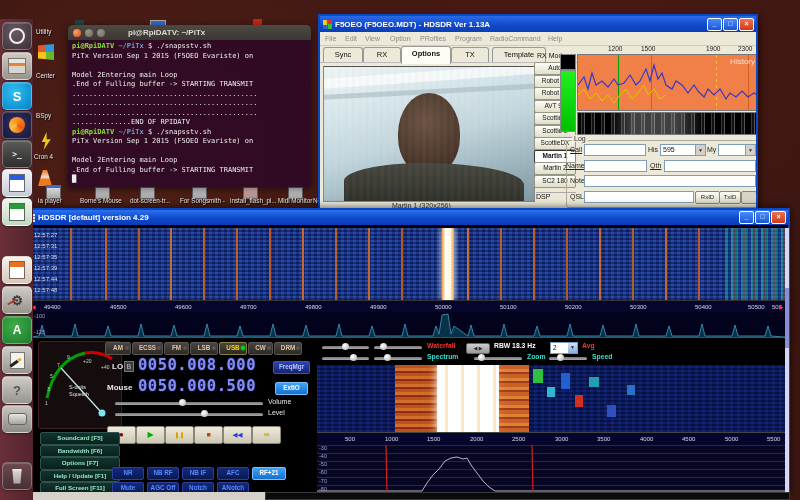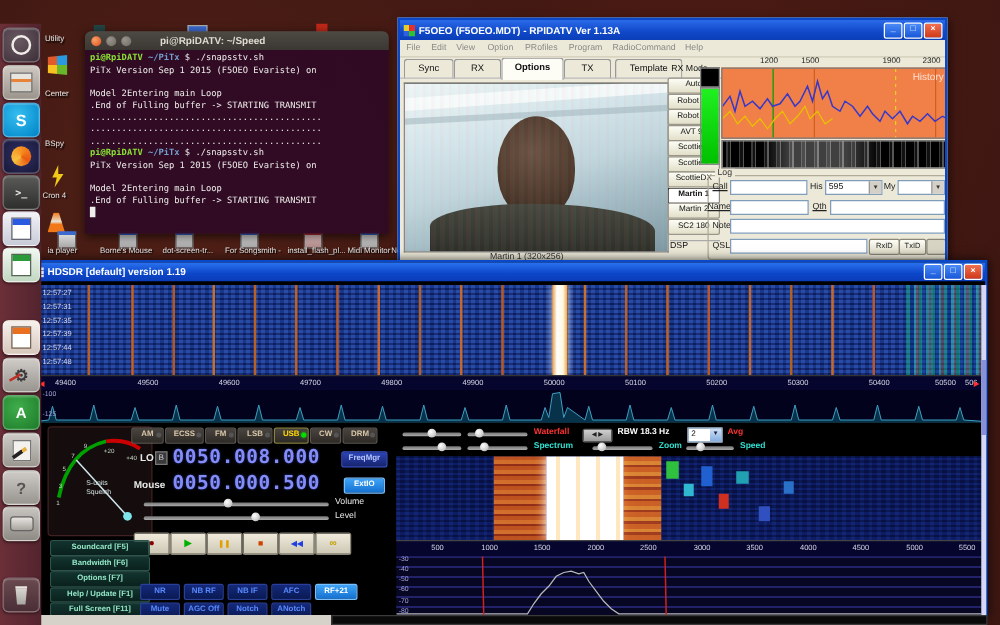--- a/index.html
+++ b/index.html
@@ -79,44 +79,45 @@
   <div class="tsk" style="left:180px;top:197px;">For Songsmith -</div>
   <div class="tsk" style="left:230px;top:197px;">install_flash_pl...</div>
   <div class="tsk" style="left:278px;top:197px;">Midi Monitor</div>
   <div class="tsk" style="left:313px;top:197px;">Nec</div>
 
   <div class="abs term">
     <div class="termbar">
       <div class="abs" style="left:5px;top:4px;width:8px;height:8px;border-radius:50%;background:radial-gradient(circle at 35% 35%,#f8a068,#df4b16);"></div>
       <div class="abs" style="left:17px;top:4px;width:8px;height:8px;border-radius:50%;background:radial-gradient(circle at 35% 35%,#9a958c,#6d6860);"></div>
       <div class="abs" style="left:29px;top:4px;width:8px;height:8px;border-radius:50%;background:radial-gradient(circle at 35% 35%,#9a958c,#6d6860);"></div>
-      <div class="t" style="left:60px;top:3px;font-size:8px;font-weight:bold;">pi@RpiDATV: ~/Speed</div>
+      <div class="t" style="left:60px;top:3px;font-size:8px;font-weight:bold;">pi@RpiDATV: ~/PiTx</div>
     </div>
     <div class="termbody">
       <div><span style="color:#8ae234;font-weight:bold;">pi@RpiDATV</span> <span style="color:#729fcf;font-weight:bold;">~/PiTx</span> <span>$</span> <span>./snapsstv.sh</span></div>
       <div>PiTx Version Sep  1 2015 (F5OEO Evariste) on</div>
       <div>&nbsp;</div>
       <div> Model 2Entering main Loop</div>
       <div>.End of Fulling buffer -&gt; STARTING TRANSMIT</div>
       <div>............................................</div>
       <div>............................................</div>
       <div>............................................</div>
+      <div>..............END OF RPIDATV</div>
       <div><span style="color:#8ae234;font-weight:bold;">pi@RpiDATV</span> <span style="color:#729fcf;font-weight:bold;">~/PiTx</span> <span>$</span> <span>./snapsstv.sh</span></div>
       <div>PiTx Version Sep  1 2015 (F5OEO Evariste) on</div>
       <div>&nbsp;</div>
       <div> Model 2Entering main Loop</div>
       <div>.End of Fulling buffer -&gt; STARTING TRANSMIT</div>
       <div style="color:#eeeeec;">█</div>
     </div>
   </div>
 
   <div class="abs xpwin" style="left:318px;top:14px;width:440px;height:196px;box-sizing:border-box;overflow:hidden;">
     <div class="xptitle">
       <div style="width:9px;height:9px;margin-right:3px;background:conic-gradient(#e03030 0 25%,#30c030 0 50%,#3060e0 0 75%,#e0d030 0 100%);"></div>
-      <span>F5OEO (F5OEO.MDT) - RPIDATV Ver 1.13A</span>
+      <span>F5OEO (F5OEO.MDT) - HDSDR Ver 1.13A</span>
       <div style="position:absolute;right:2px;top:2px;display:flex;">
         <div class="xpbtn" style="background:linear-gradient(#4a8af8,#1858d8);">_</div>
         <div class="xpbtn" style="background:linear-gradient(#4a8af8,#1858d8);">□</div>
         <div class="xpbtn" style="background:linear-gradient(#f07050,#d03818);">×</div>
       </div>
     </div>
 
     <div class="abs" style="left:0;top:16px;width:436px;height:13px;background:#ece9d8;border-bottom:1px solid #d0ccb8;font-size:7px;color:#8a8a86;">
       <span class="t" style="left:5px;top:3px;">File</span>
       <span class="t" style="left:25px;top:3px;">Edit</span>
@@ -204,21 +205,21 @@
     <span class="logrow" style="left:250px;top:177px;">QSL</span>
     <div class="loginput" style="left:264px;top:175px;width:108px;"></div>
     <div class="xpsmbtn" style="left:375px;top:175px;width:23px;">RxID</div>
     <div class="xpsmbtn" style="left:399px;top:175px;width:20px;">TxID</div>
     <div class="xpsmbtn" style="left:421px;top:175px;width:14px;background:#d8d4c4;"></div>
   </div>
 
   <div class="abs hd">
     <div class="xptitle" style="height:15px;background:linear-gradient(180deg,#2a72f0,#0c46c8 60%,#0a3cb8);">
       <div style="width:10px;height:8px;margin-right:3px;background:repeating-linear-gradient(#dfe6ff 0 2px,#5a7ad0 2px 3px);"></div>
-      <span>HDSDR [default]  version 1.19</span>
+      <span>HDSDR [default]  version 4.29</span>
       <div style="position:absolute;right:2px;top:1px;display:flex;">
         <div class="xpbtn" style="background:linear-gradient(#4a8af8,#1858d8);">_</div>
         <div class="xpbtn" style="background:linear-gradient(#4a8af8,#1858d8);">□</div>
         <div class="xpbtn" style="background:linear-gradient(#f07050,#d03818);">×</div>
       </div>
     </div>
 
     <div class="abs" style="left:8px;top:18px;width:755px;height:72px;overflow:hidden;background:
       repeating-linear-gradient(0deg, rgba(10,20,80,.5) 0 2px, rgba(40,80,180,.35) 2px 4px),
       repeating-linear-gradient(90deg, rgba(70,110,220,.35) 0 2px, rgba(10,25,90,.4) 2px 5px, rgba(100,140,230,.25) 5px 6px),

